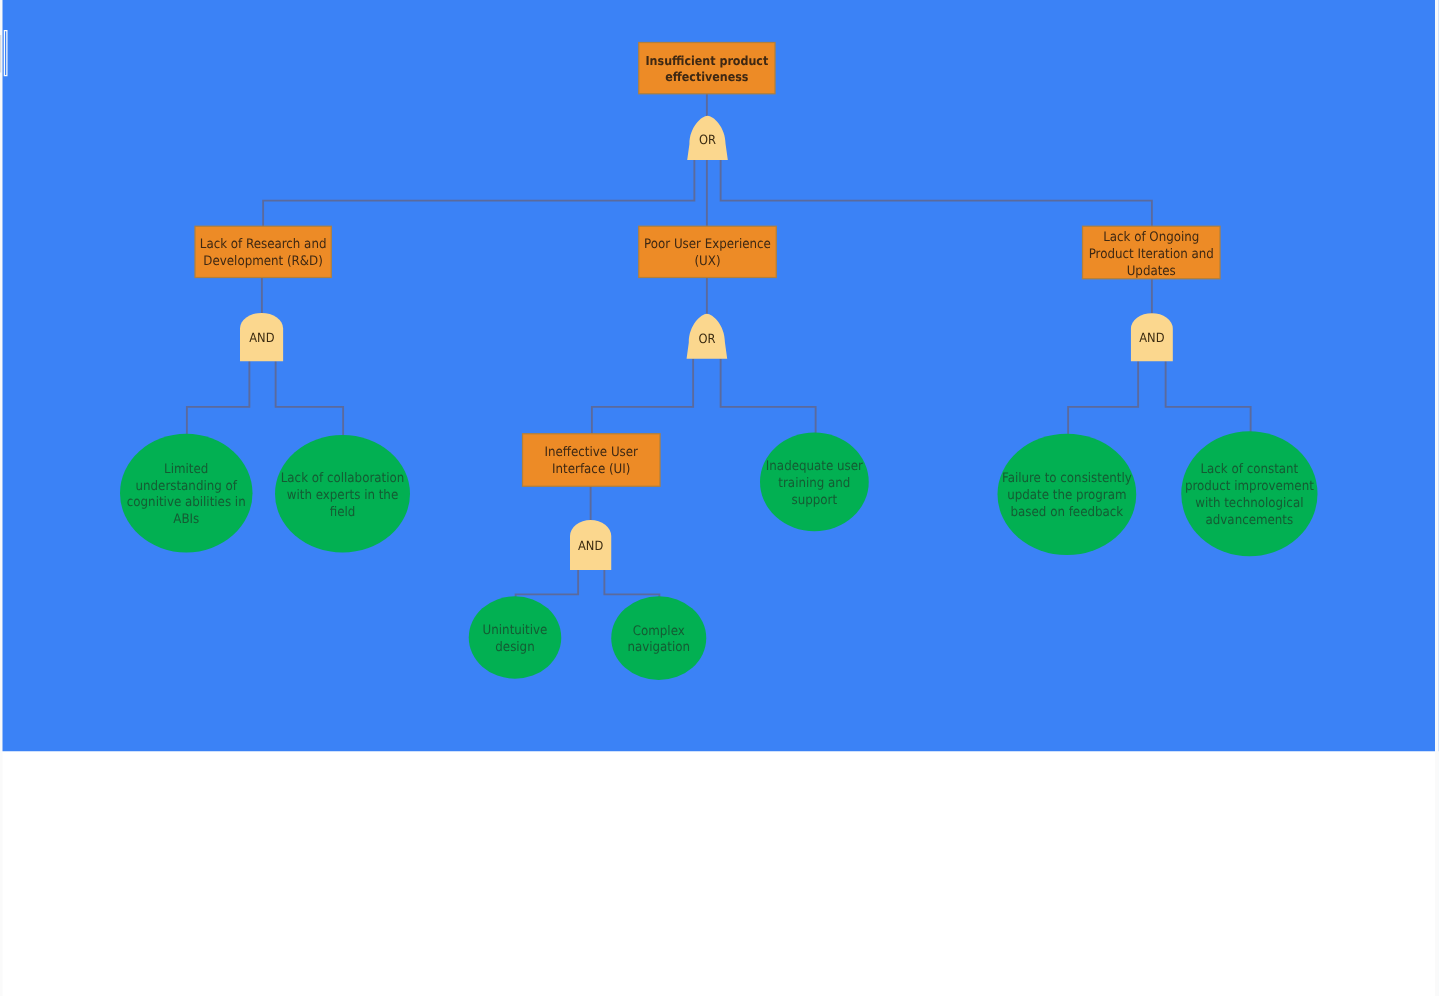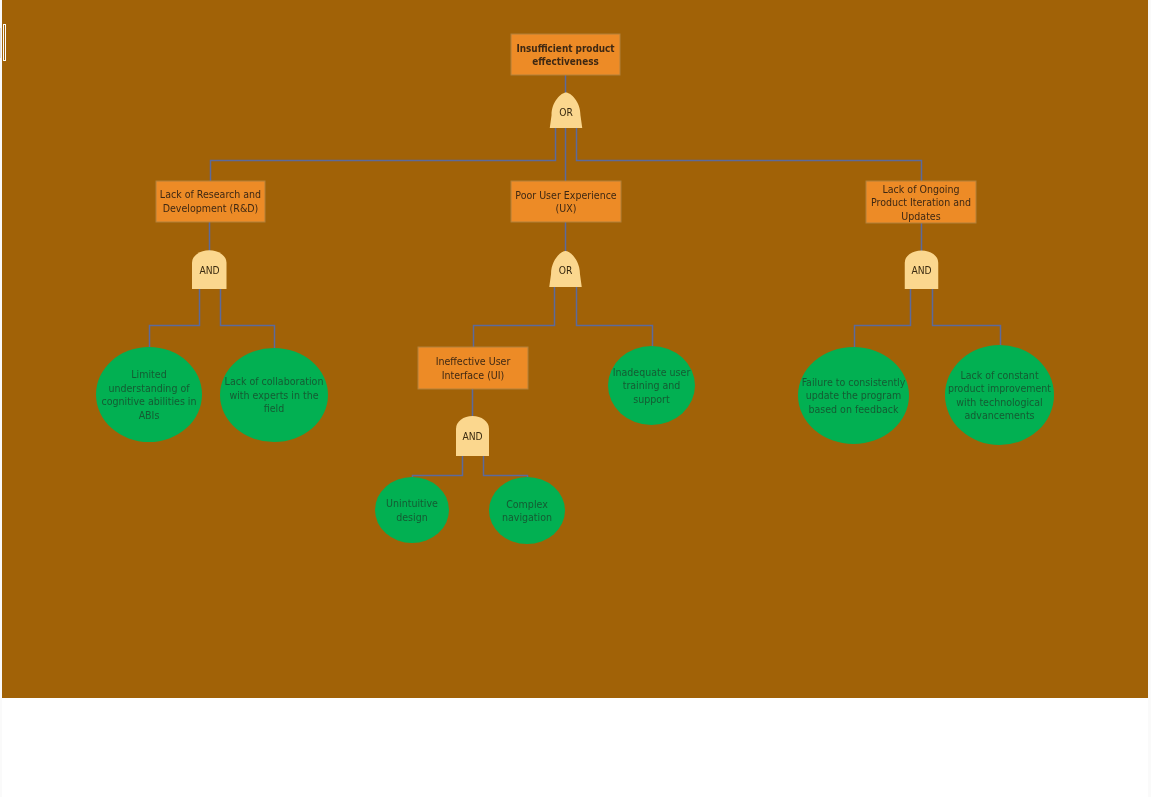--- a/index.html
+++ b/index.html
@@ -1,19 +1,19 @@
 <!DOCTYPE html>
 <html><head>
 <meta charset="utf-8">
 <title>Fault Tree Diagram</title>
 <style>
   html,body{margin:0;padding:0;background:#ffffff;}
   body{width:1151px;height:797px;overflow:hidden;
        font-family:"Liberation Sans",sans-serif;}
-  #stage{position:relative;width:1151px;height:698px;background:#a16207;}
+  #stage{position:relative;width:1151px;height:601px;background:#3b82f6;}
   #svgroot{position:absolute;left:0;top:0;}
 
   text{dominant-baseline:alphabetic;}
   .evt-label{font-family:"DejaVu Sans Condensed","DejaVu Sans",sans-serif;font-stretch:condensed;
              font-size:10.55px;fill:#3E2813;}
   .evt-label.bold{font-weight:bold;font-size:9.9px;}
   .gate-label{font-family:"DejaVu Sans Condensed","DejaVu Sans",sans-serif;font-stretch:condensed;
              font-size:10.2px;fill:#3A2A10;}
   .basic-label{font-family:"DejaVu Sans Condensed","DejaVu Sans",sans-serif;font-stretch:condensed;
              font-size:10.55px;fill:#155B33;}

